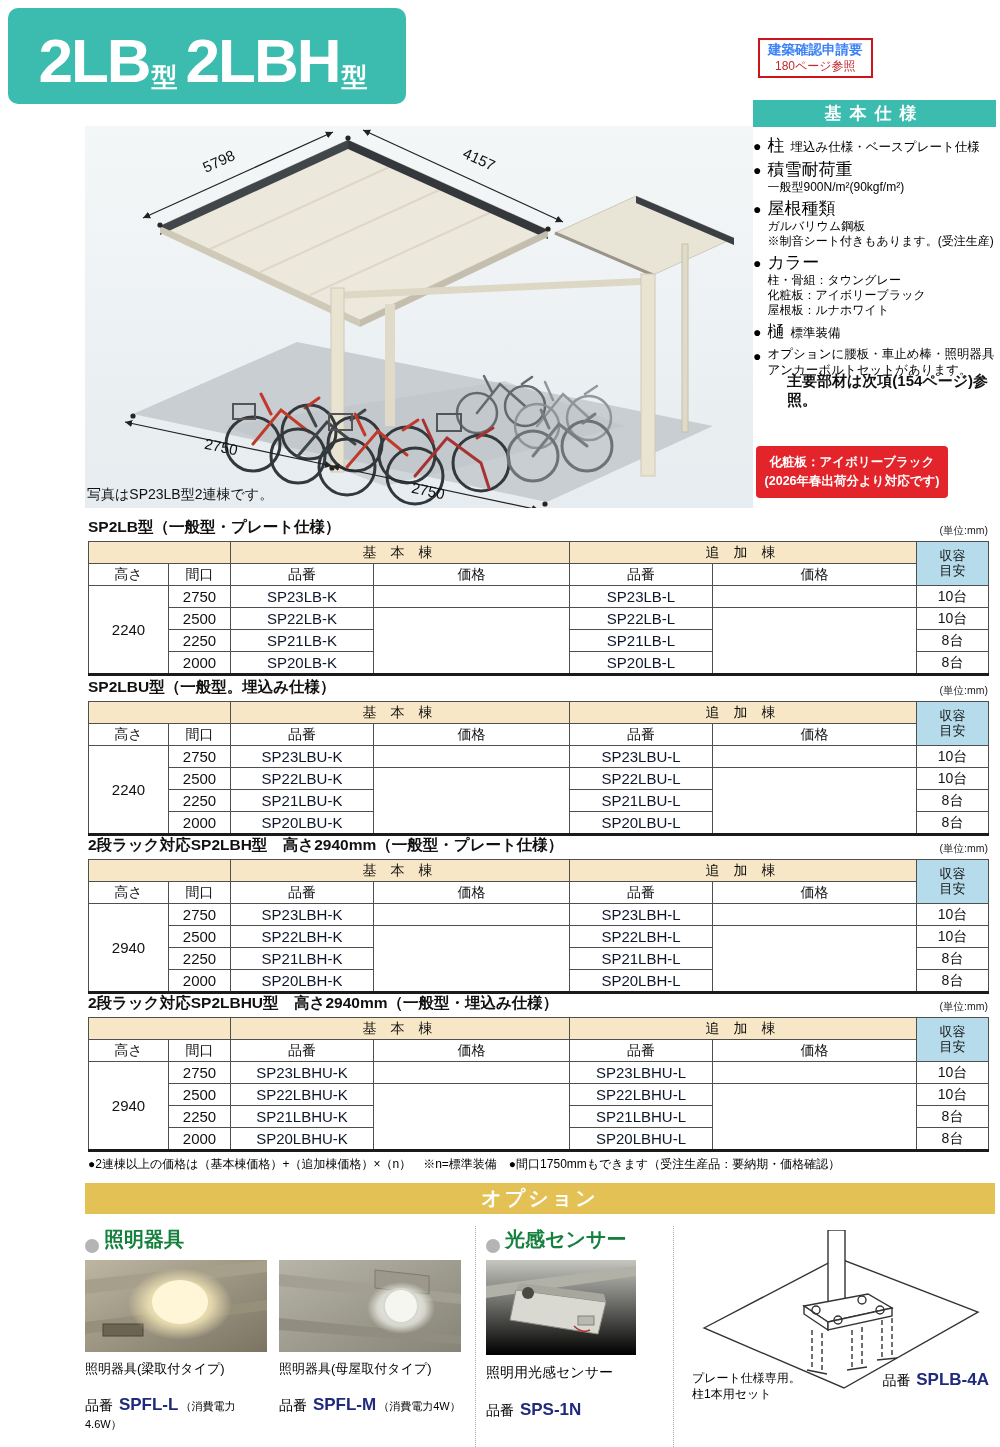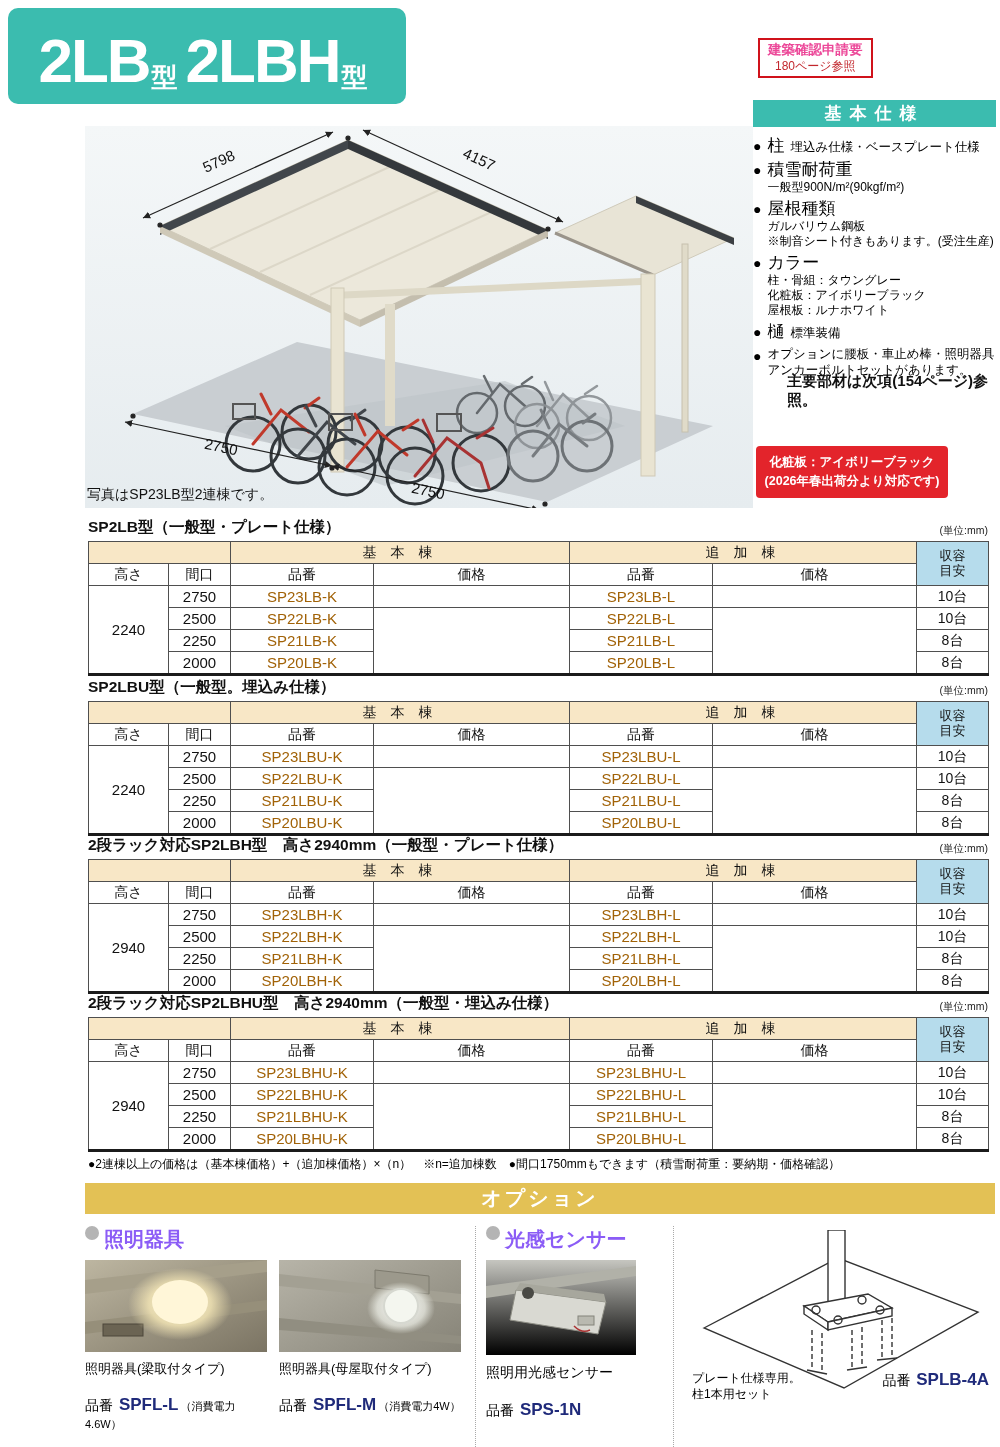--- a/index.html
+++ b/index.html
@@ -7,21 +7,21 @@
        font-family:"Liberation Sans",sans-serif;color:#111;overflow:hidden;}
   
   .title-block{position:absolute;left:8px;top:8px;width:398px;height:96px;background:#3bbcaf;
                border-radius:10px;display:flex;align-items:flex-end;justify-content:center;
                padding-bottom:12px;box-sizing:border-box;color:#fff;}
   .ttl-big{font-size:62px;font-weight:bold;line-height:1;letter-spacing:-2px;}
   .ttl-small{font-size:26px;font-weight:bold;line-height:1;margin:0 8px 2px 2px;}
   
   .permit-badge{position:absolute;left:758px;top:38px;border:2px solid #d0121b;background:#fff;
                 padding:2px 8px 3px 8px;text-align:center;}
-  .permit-l1{color:#ec4899;font-weight:bold;font-size:13.5px;line-height:1.25;}
+  .permit-l1{color:#3b82f6;font-weight:bold;font-size:13.5px;line-height:1.25;}
   .permit-l2{color:#c2272d;font-size:12px;line-height:1.2;}
   .spec-header{position:absolute;left:753px;top:100px;width:243px;height:27px;background:#3bbcaf;
                color:#fff;font-size:17px;font-weight:bold;letter-spacing:8px;display:flex;
                align-items:center;justify-content:center;}
   .spec-list{position:absolute;left:753px;top:136px;width:247px;}
   .spec-item{display:flex;gap:6px;margin-bottom:4px;}
   .bullet{font-size:14px;line-height:20px;color:#000;}
   .spec-body{flex:1;}
   .spec-label{font-size:17px;line-height:20px;color:#000;}
   .spec-inline{font-size:12.5px;line-height:18px;margin-left:6px;color:#000;}
@@ -39,33 +39,33 @@
   .ttl-row{display:flex;justify-content:space-between;align-items:flex-end;margin-bottom:3px;}
   .tbl-title{font-size:15.5px;font-weight:bold;}
   .unit{font-size:10.5px;color:#222;}
   .spec-table{border-collapse:collapse;table-layout:fixed;width:900px;border-bottom:3px solid #1b1b1b;}
   .spec-table th,.spec-table td{border:1px solid #4f4f4f;height:21px;padding:0 2px;text-align:center;
               font-weight:normal;overflow:hidden;white-space:nowrap;}
   .band{background:#f8e7c6;font-size:14px;letter-spacing:5px;height:20px;}
   .cap{background:#b6dcec;font-size:13px;line-height:1.15;border-bottom:3px solid #141414;}
   .colhead{background:#fff;font-size:14px;border-bottom:3px solid #141414;}
   .hval,.apt{font-size:15px;}
-  .code{font-size:15px;font-weight:bold;color:#a16207;}
+  .code{font-size:15px;font-weight:bold;color:#0f172a;}
   .capv{font-size:14px;}
   .footnote{position:absolute;left:88px;top:1156px;width:910px;font-size:12px;color:#000;}
   
   .opt-banner{position:absolute;left:85px;top:1183px;width:910px;height:31px;background:#e3c155;
               color:#fff;font-size:20px;font-weight:bold;letter-spacing:3px;display:flex;
               align-items:center;justify-content:center;}
   .options-row{position:absolute;left:85px;top:1226px;width:912px;height:221px;display:flex;box-sizing:border-box;}
   .opt-col{box-sizing:border-box;}
   .opt-col1{width:390px;}
   .opt-col2{width:198px;border-left:1px dotted #a9a9a9;padding-left:10px;}
   .opt-col3{flex:1;border-left:1px dotted #a9a9a9;padding-left:12px;position:relative;}
-  .opt-head{display:flex;align-items:flex-start;gap:5px;font-size:20px;font-weight:bold;color:#8b5cf6;}
+  .opt-head{display:flex;align-items:flex-end;gap:5px;font-size:20px;font-weight:bold;color:#15803d;}
   .opt-bullet{width:14px;height:14px;border-radius:50%;background:#b4b4b4;flex:0 0 auto;}
   .lamp-cards{display:flex;gap:12px;margin-top:7px;}
   .lamp-card{width:182px;}
   .opt-caption{font-size:13px;margin-top:5px;line-height:1.25;color:#000;}
   .code-line{font-size:14px;margin-top:18px;color:#000;}
   .code-line .pn{font-size:17px;font-weight:bold;color:#1f2a7a;margin:0 2px;}
   .code-line .pw{font-size:11px;}
   .opt-note{font-size:12px;color:#000;}
   .sensor-note{margin-top:30px;}
   .anchor-fig{position:relative;margin-top:4px;width:305px;height:170px;}
@@ -469,21 +469,21 @@
         <tr>
           <td class="apt">2000</td>
           <td class="code">SP20LBHU-K</td>
           <td class="code">SP20LBHU-L</td>
           <td class="capv">8台</td>
         </tr>
       </tbody>
     </table>
 </div>
 
-<div class="footnote">●2連棟以上の価格は（基本棟価格）+（追加棟価格）×（n）　※n=追加棟数　●間口1750mmもできます（積雪耐荷重：要納期・価格確認）</div>
+<div class="footnote">●2連棟以上の価格は（基本棟価格）+（追加棟価格）×（n）　※n=標準装備　●間口1750mmもできます（受注生産品：要納期・価格確認）</div>
 
 <div class="opt-banner">オプション</div>
 
 <div class="options-row">
 
   <div class="opt-col opt-col1">
     <div class="opt-head">
       <span class="opt-bullet"></span>
       <span>照明器具</span>
     </div>

